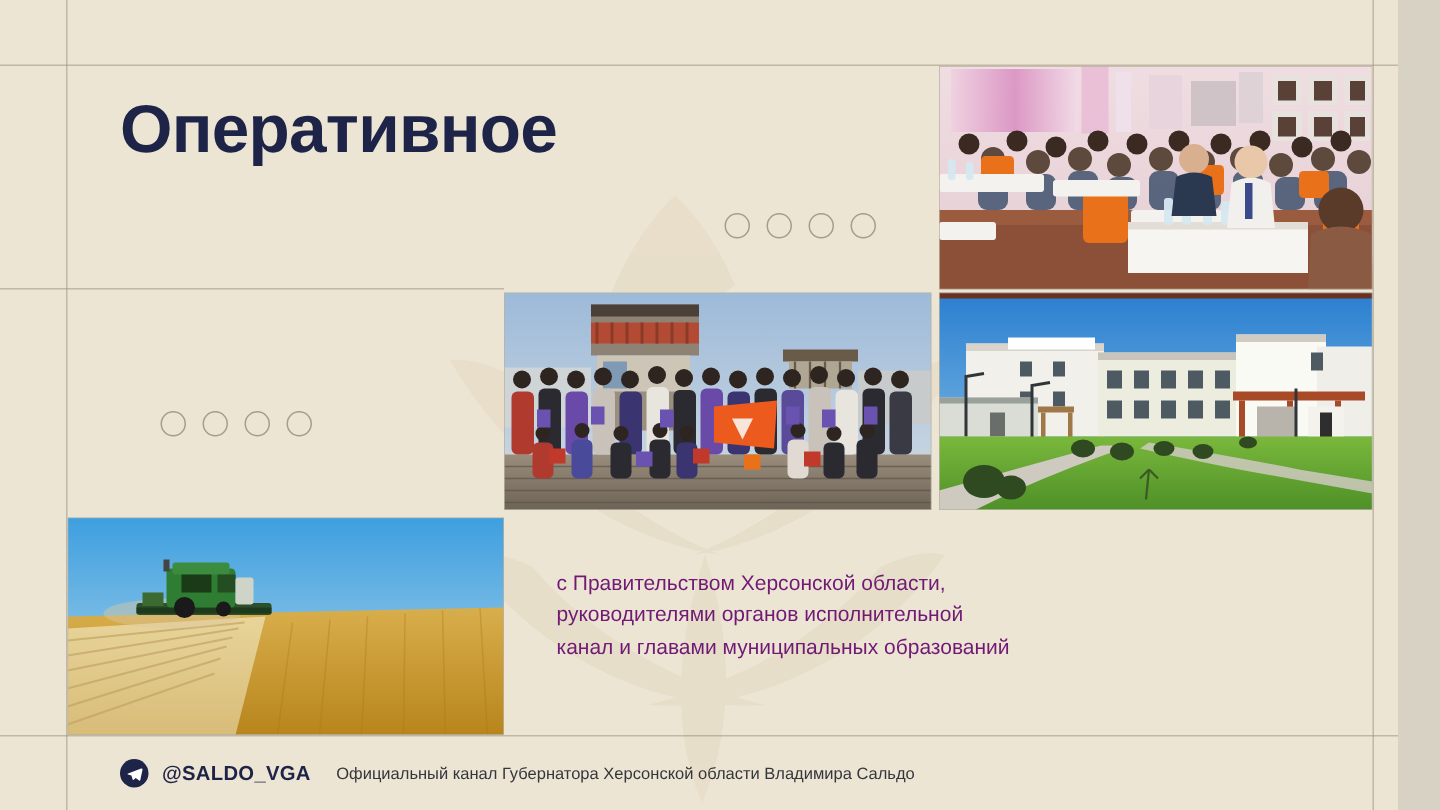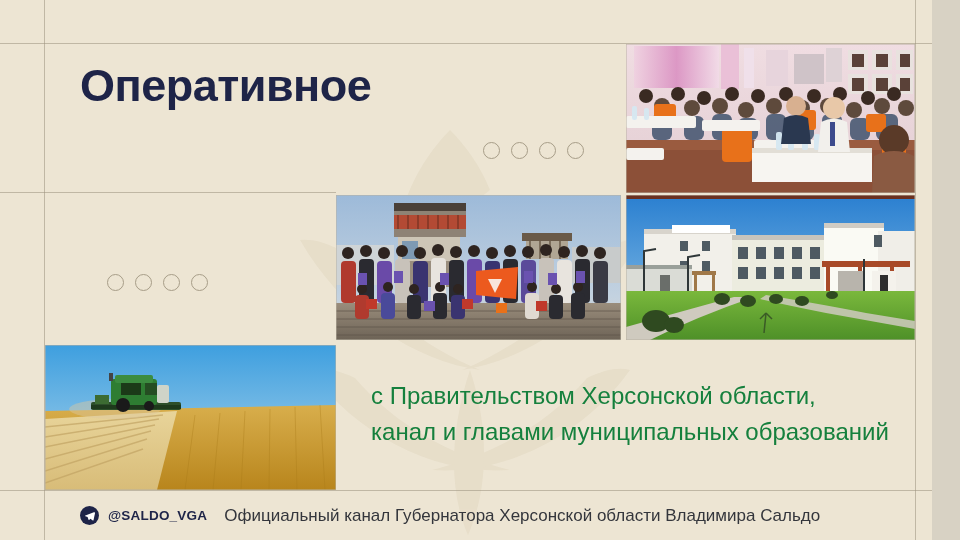--- a/index.html
+++ b/index.html
@@ -83,22 +83,22 @@
   .photo-group    { left: 336px; top: 195px; width: 285px; height: 145px; }
   .photo-building { left: 626px; top: 195px; width: 289px; height: 145px; }
   .photo-field    { left: 45px;  top: 345px; width: 291px; height: 145px; }
 
   
   .caption {
     position: absolute;
     left: 371px;
     top: 378px;
     width: 530px;
-    color: #15803d;
-    font-size: 24px;
+    color: #701a75;
+    font-size: 14px;
     line-height: 1.52;
     font-weight: 400;
   }
   .caption-line { display: block; white-space: nowrap; }
 
   
   .footer {
     position: absolute;
     left: 0;
     top: 491px;
@@ -125,21 +125,21 @@
   }
   .tg-icon svg { display: block; }
   .tg-handle {
     color: #1e2448;
     font-size: 13.5px;
     font-weight: 700;
     letter-spacing: .2px;
   }
   .tg-desc {
     color: #34363c;
-    font-size: 17px;
+    font-size: 11px;
     font-weight: 400;
     margin-left: 8px;
   }
 </style>
 </head>
 <body>
 
 <div class="slide">
 
   <svg class="watermark" viewBox="0 0 640 420" aria-hidden="true">
@@ -576,20 +576,21 @@
         <circle cx="78" cy="60" r="7" fill="#1a1a1a"></circle>
         <circle cx="104" cy="61" r="5" fill="#1a1a1a"></circle>
         <rect x="64" y="28" width="4" height="8" fill="#444"></rect>
       </g>
       <rect width="291" height="145" fill="none" stroke="#b9b2a2" stroke-width="1"></rect>
     </svg>
   </div>
 
   <div class="caption">
     <span class="caption-line">с Правительством Херсонской области,</span>
+    <span class="caption-line">руководителями органов исполнительной</span>
     <span class="caption-line">канал и главами муниципальных образований</span>
   </div>
 
   <div class="footer">
     <div class="footer-inner">
       <span class="tg-icon">
         <svg width="12" height="12" viewBox="0 0 24 24" aria-hidden="true">
           <path fill="#ffffff" d="M21 4.2 2.8 11.2c-1 .4-1 1.1-.1 1.4l4.5 1.4 1.7 5.2c.2.6.4.8.9.8.4 0 .6-.2.9-.5l2.2-2.1 4.6 3.4c.8.5 1.4.2 1.6-.8l2.9-13.6c.3-1.2-.5-1.8-1-1.2z"></path>
         </svg>
       </span>

